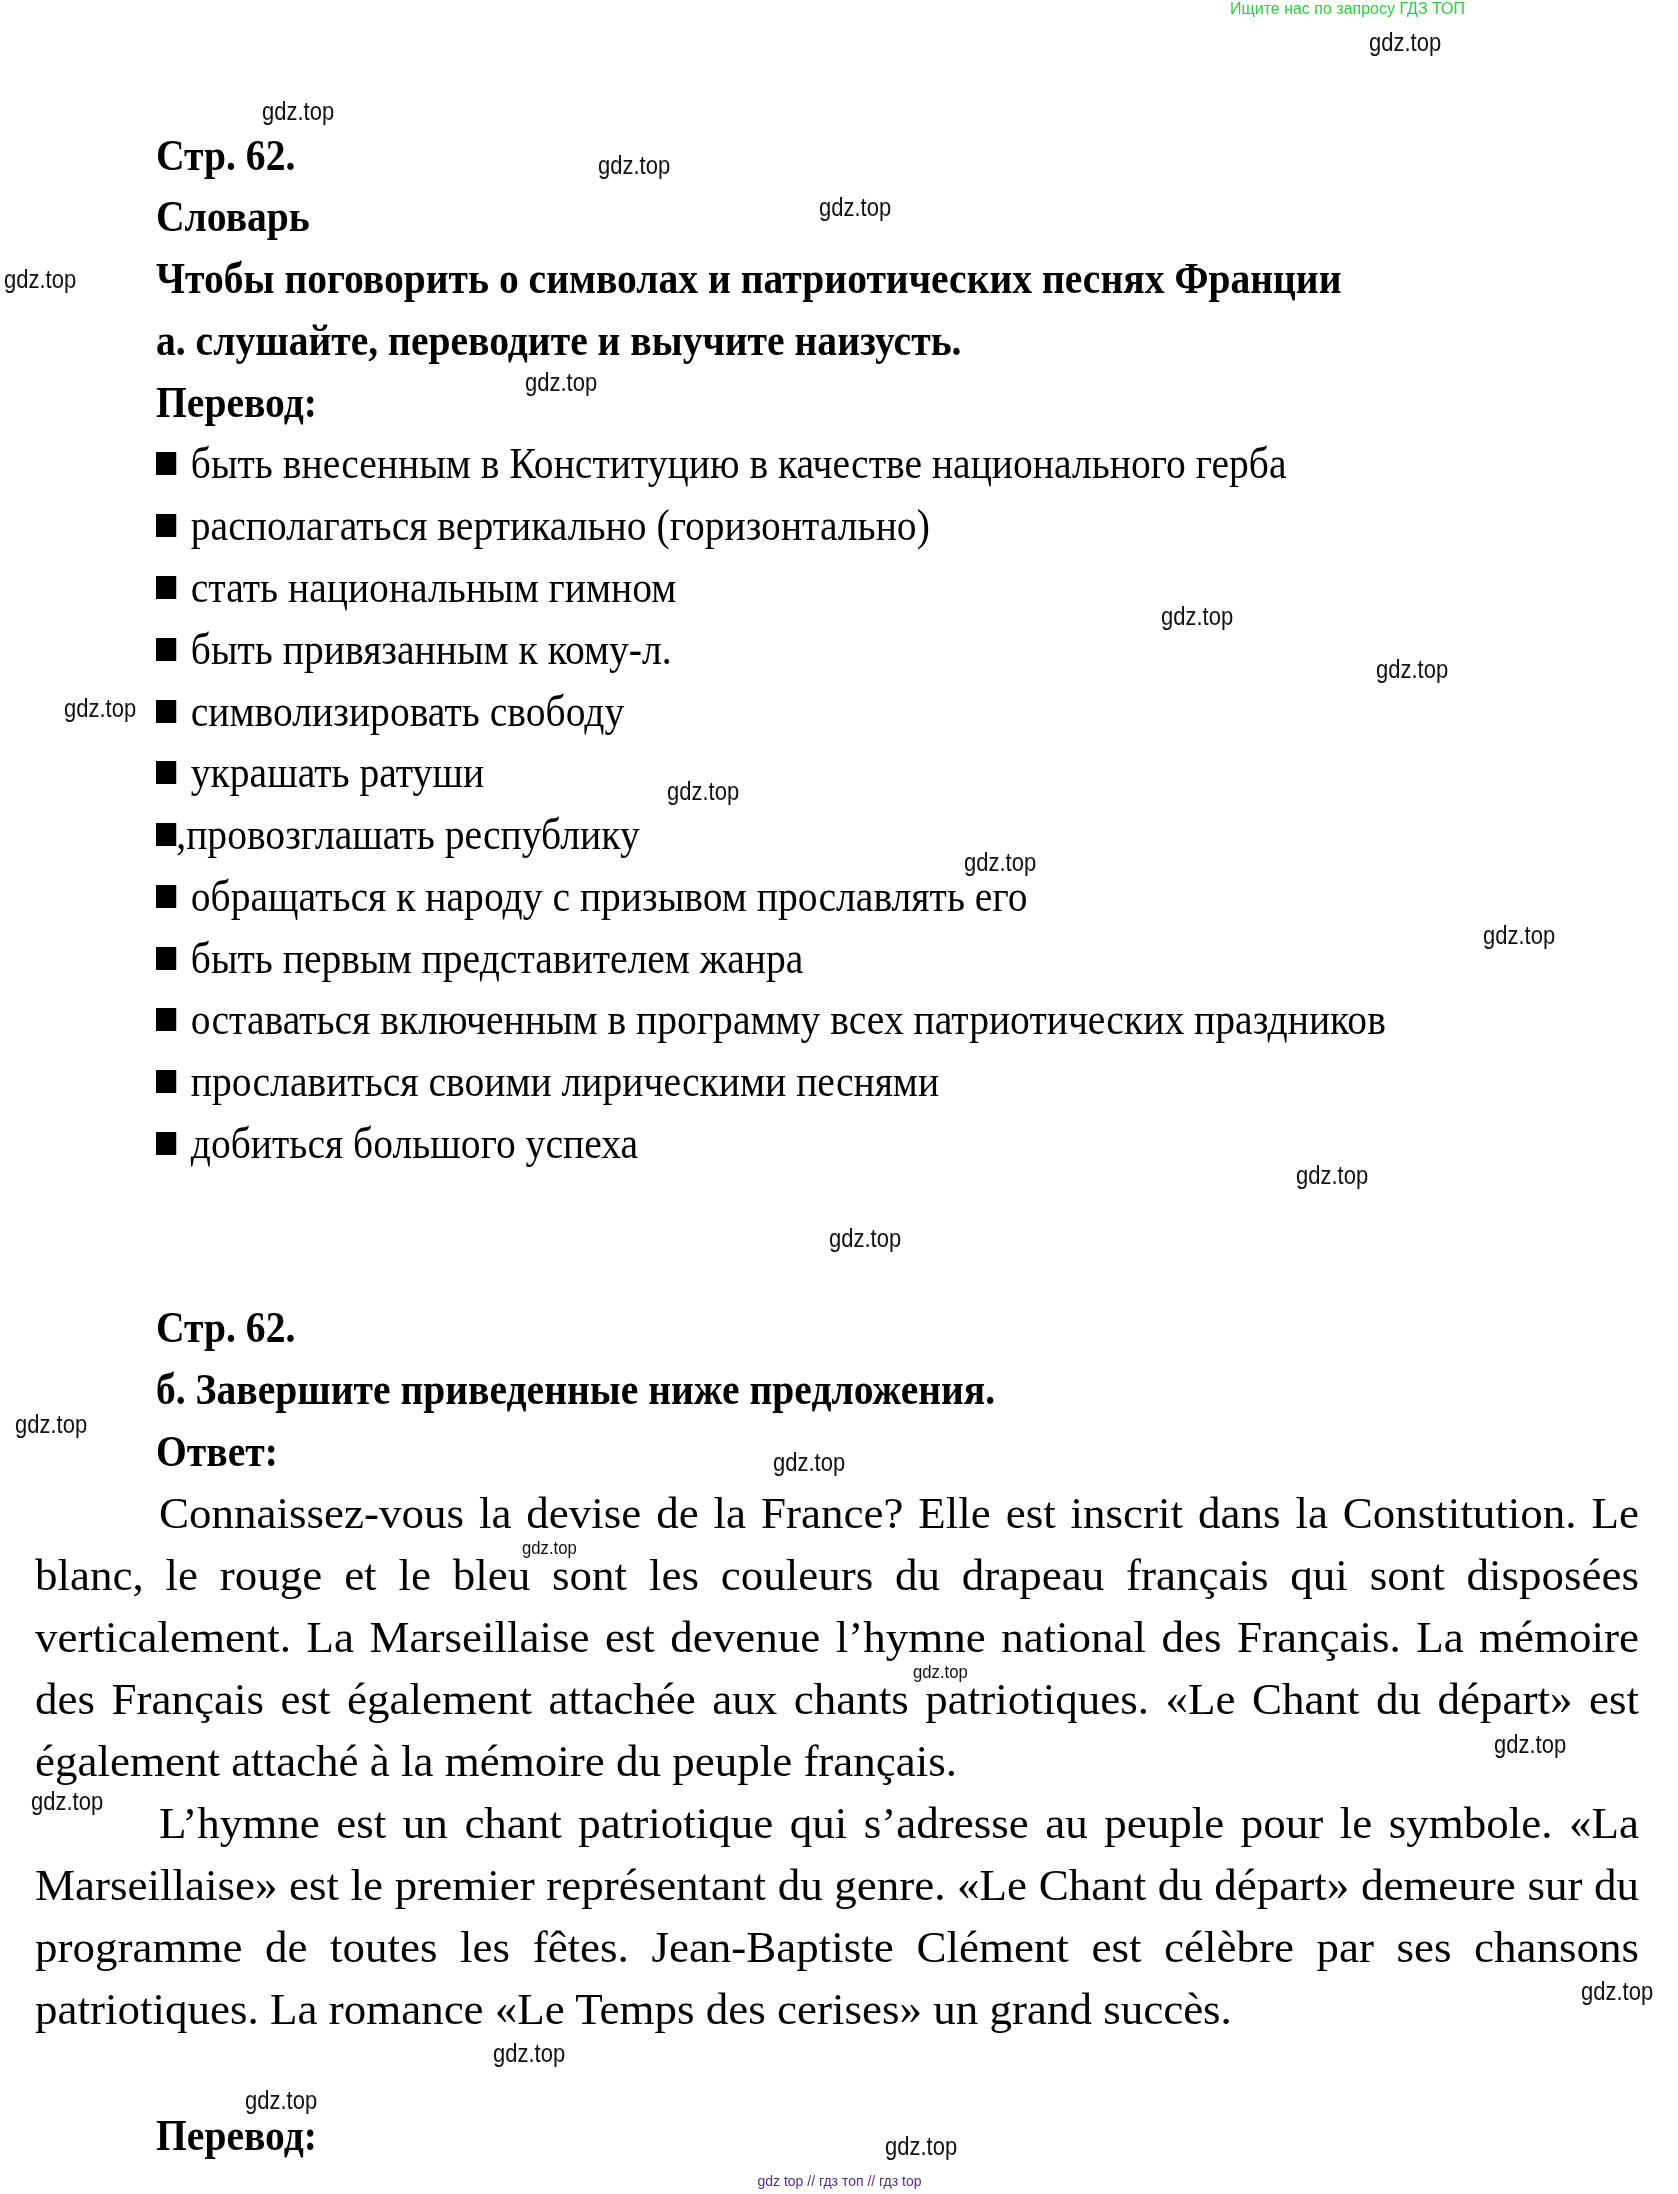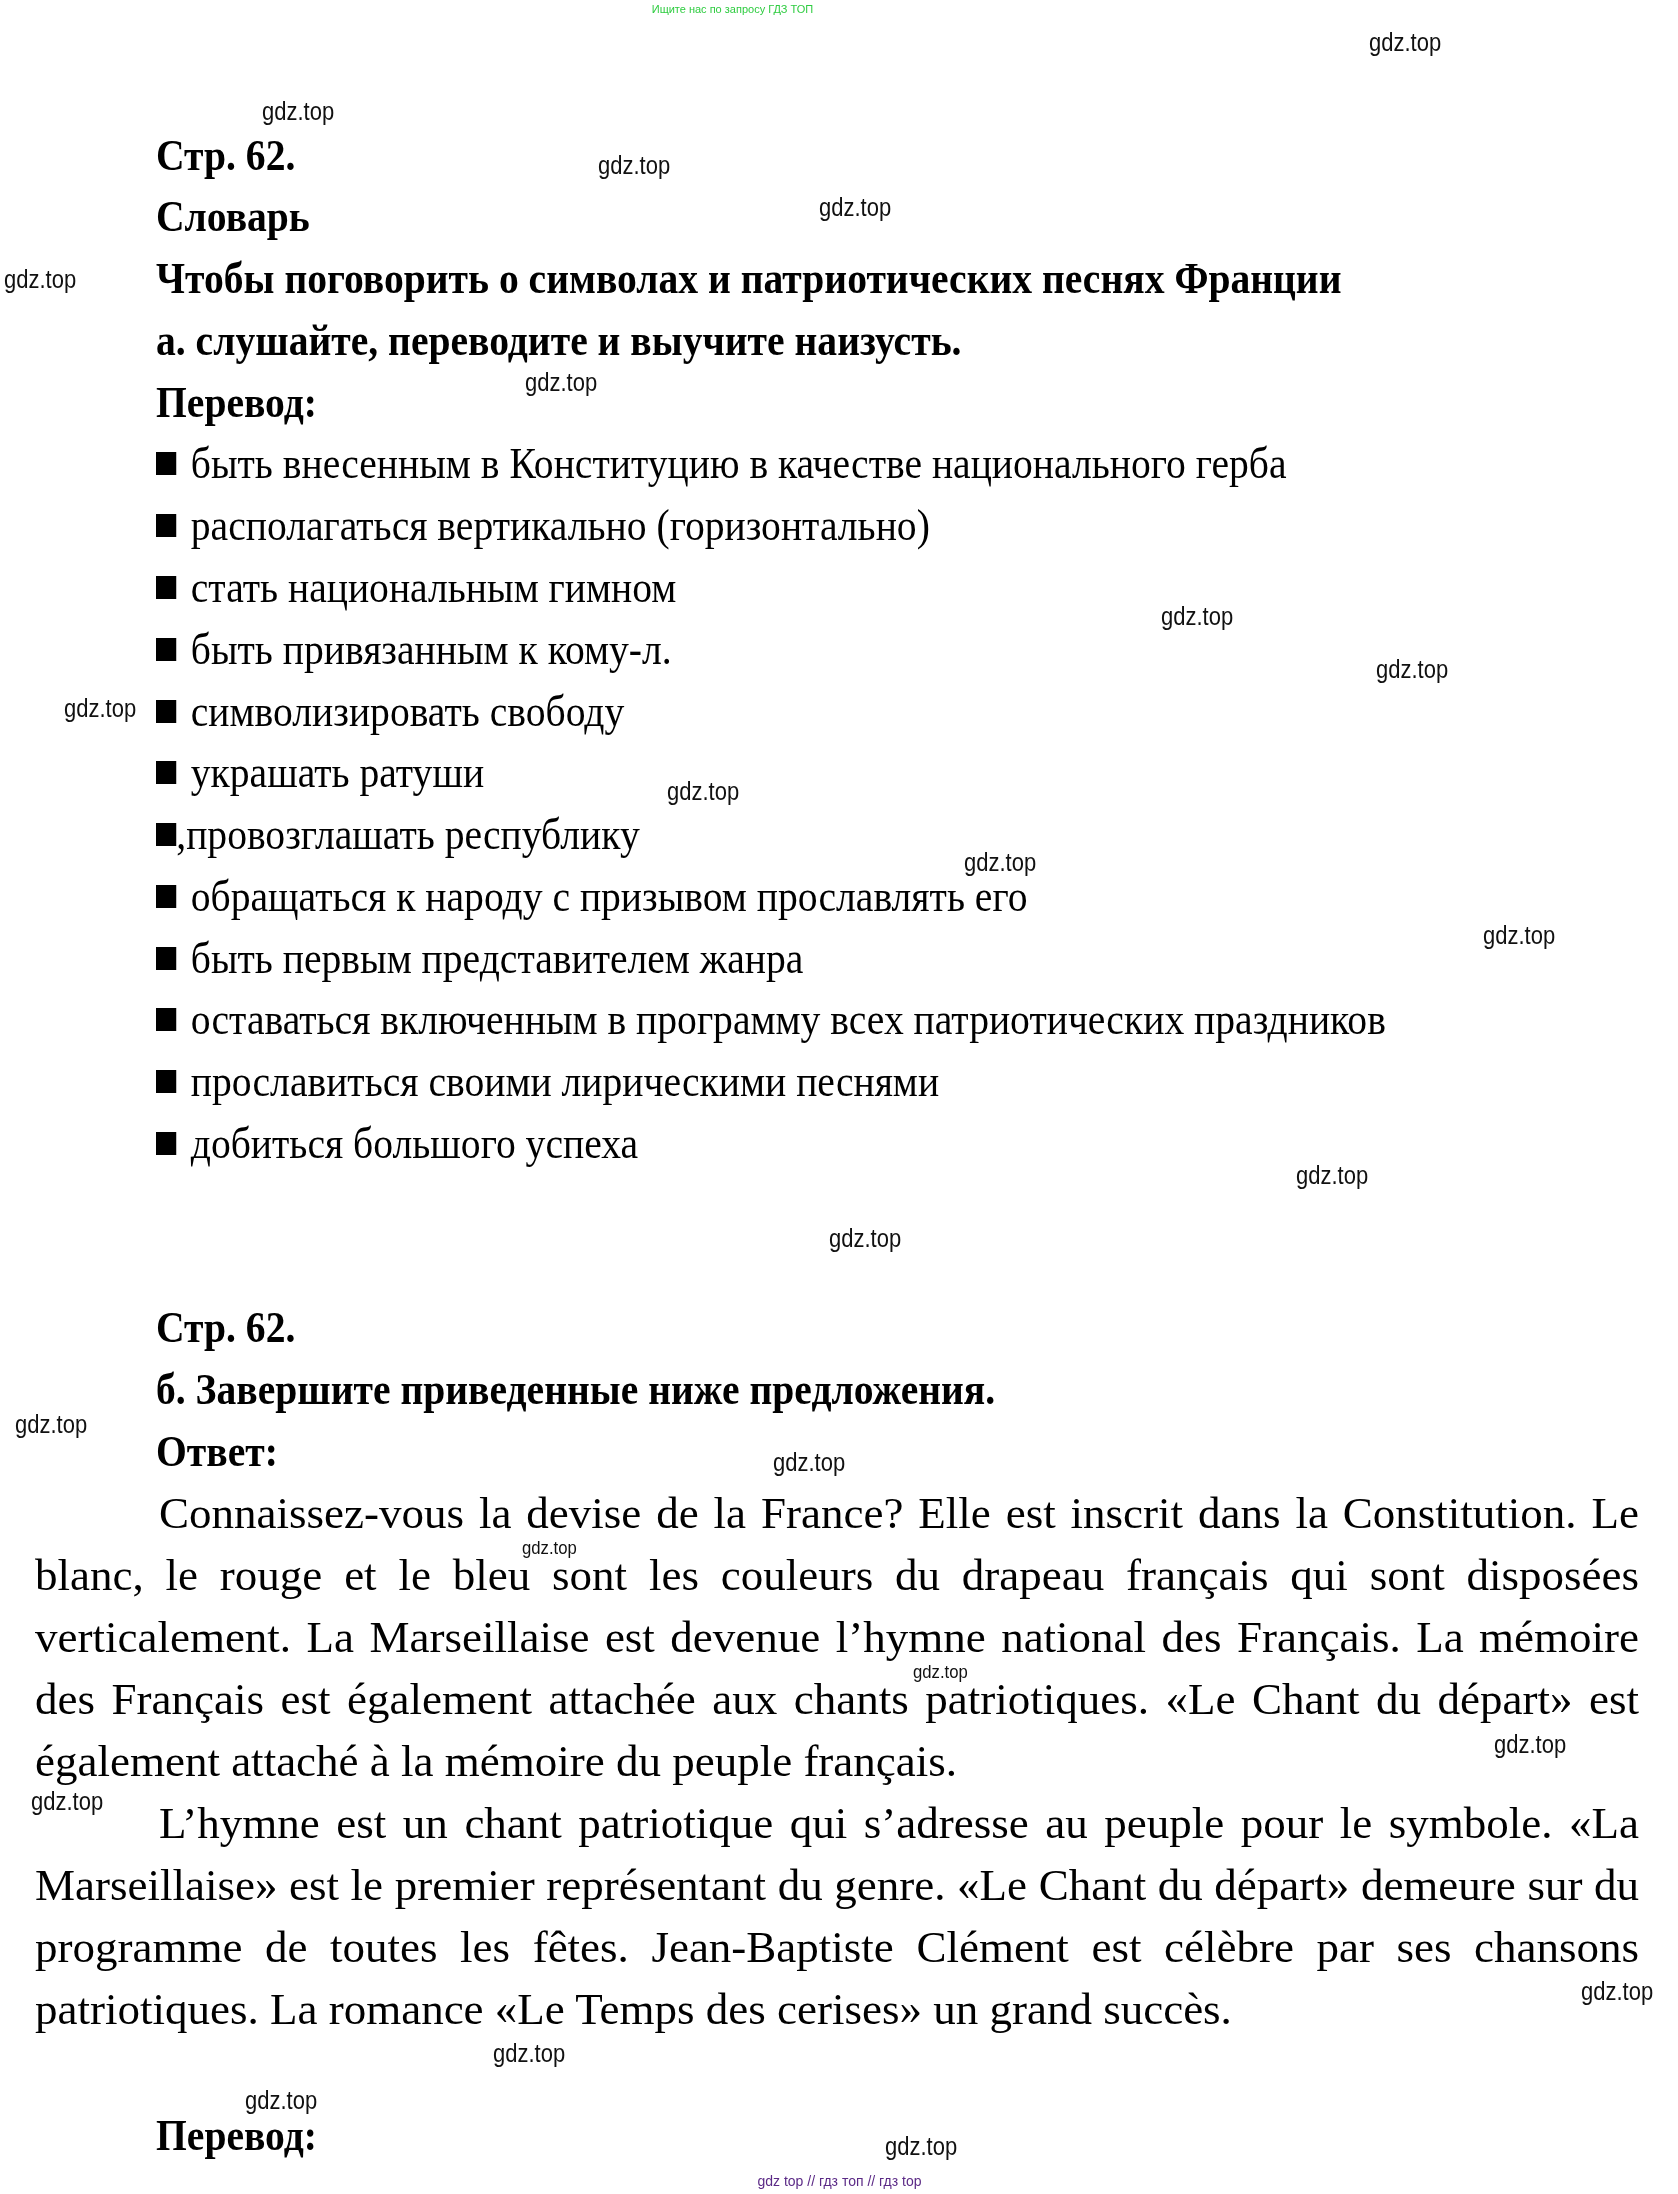--- a/index.html
+++ b/index.html
@@ -19,22 +19,22 @@
     position: absolute;
     font-family: "Liberation Sans", sans-serif;
     font-size: 25px;
     color: #111;
     white-space: nowrap;
     transform-origin: 0 0;
     transform: scaleX(0.88);
   }
   .wm.small { font-size: 19px; }
   .banner {
-    position: absolute; top: 0; left: 0; width: 1465px; text-align: center;
-    font-family: "Liberation Sans", sans-serif; font-size: 11px; line-height: 18px; color: #2ecc40;
+    position: absolute; top: 0; left: 0; width: 1465px; text-align: right;
+    font-family: "Liberation Sans", sans-serif; font-size: 16px; line-height: 18px; color: #2ecc40;
   }
   .footer {
     position: absolute; top: 2173px; left: 0; width: 1679px; text-align: center;
     font-family: "Liberation Sans", sans-serif; font-size: 14px; line-height: 16.5px; color: #5b2a86;
   }
   .para {
     position: absolute;
     left: 35px;
     width: 1604px;
     font-family: "Liberation Serif", serif;

